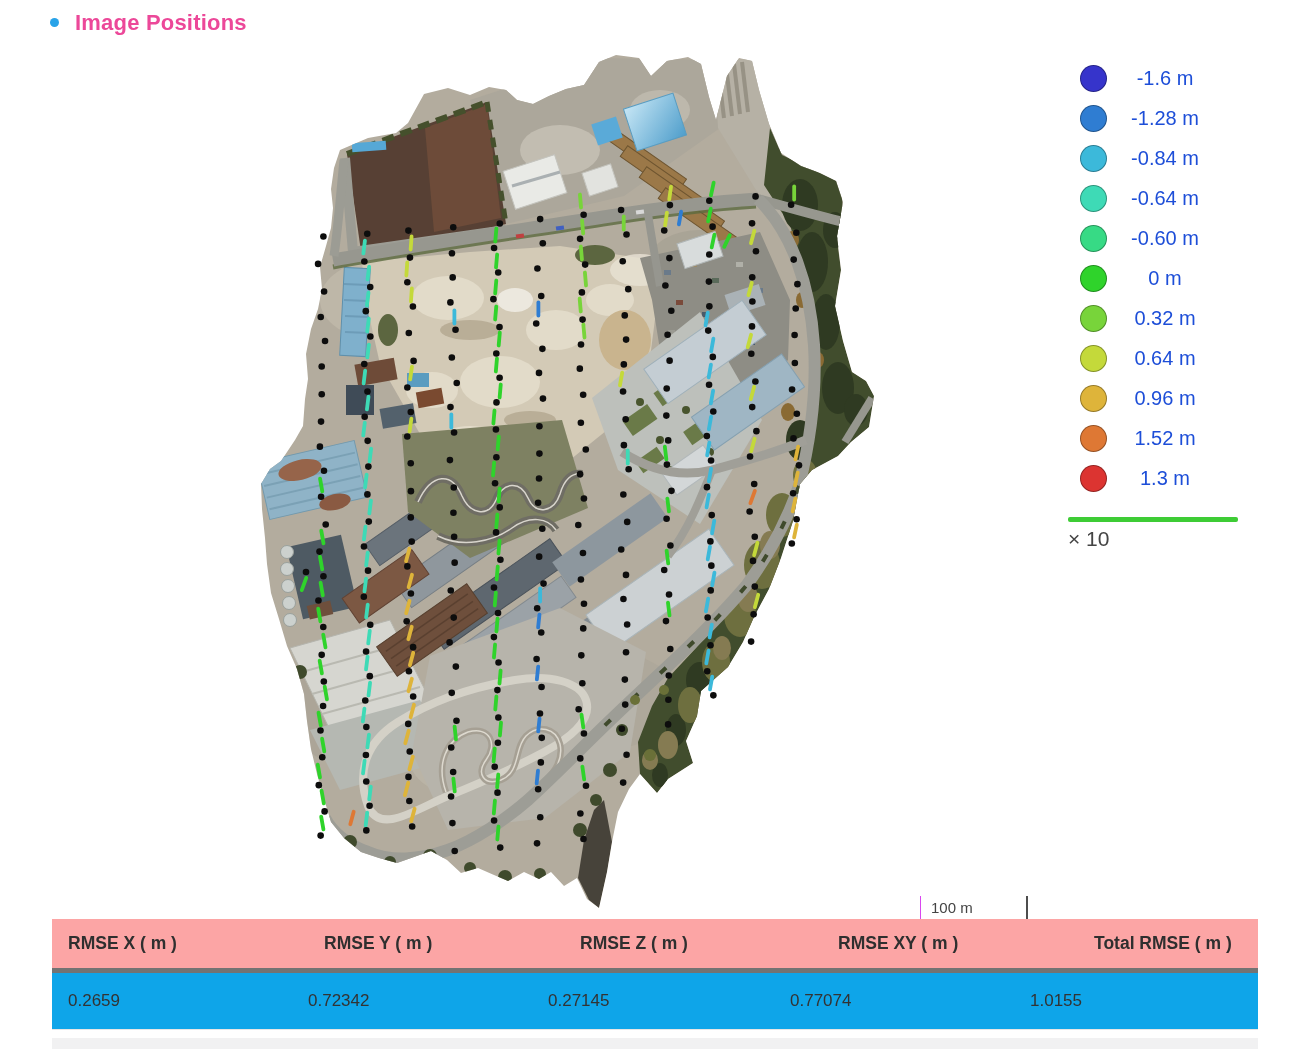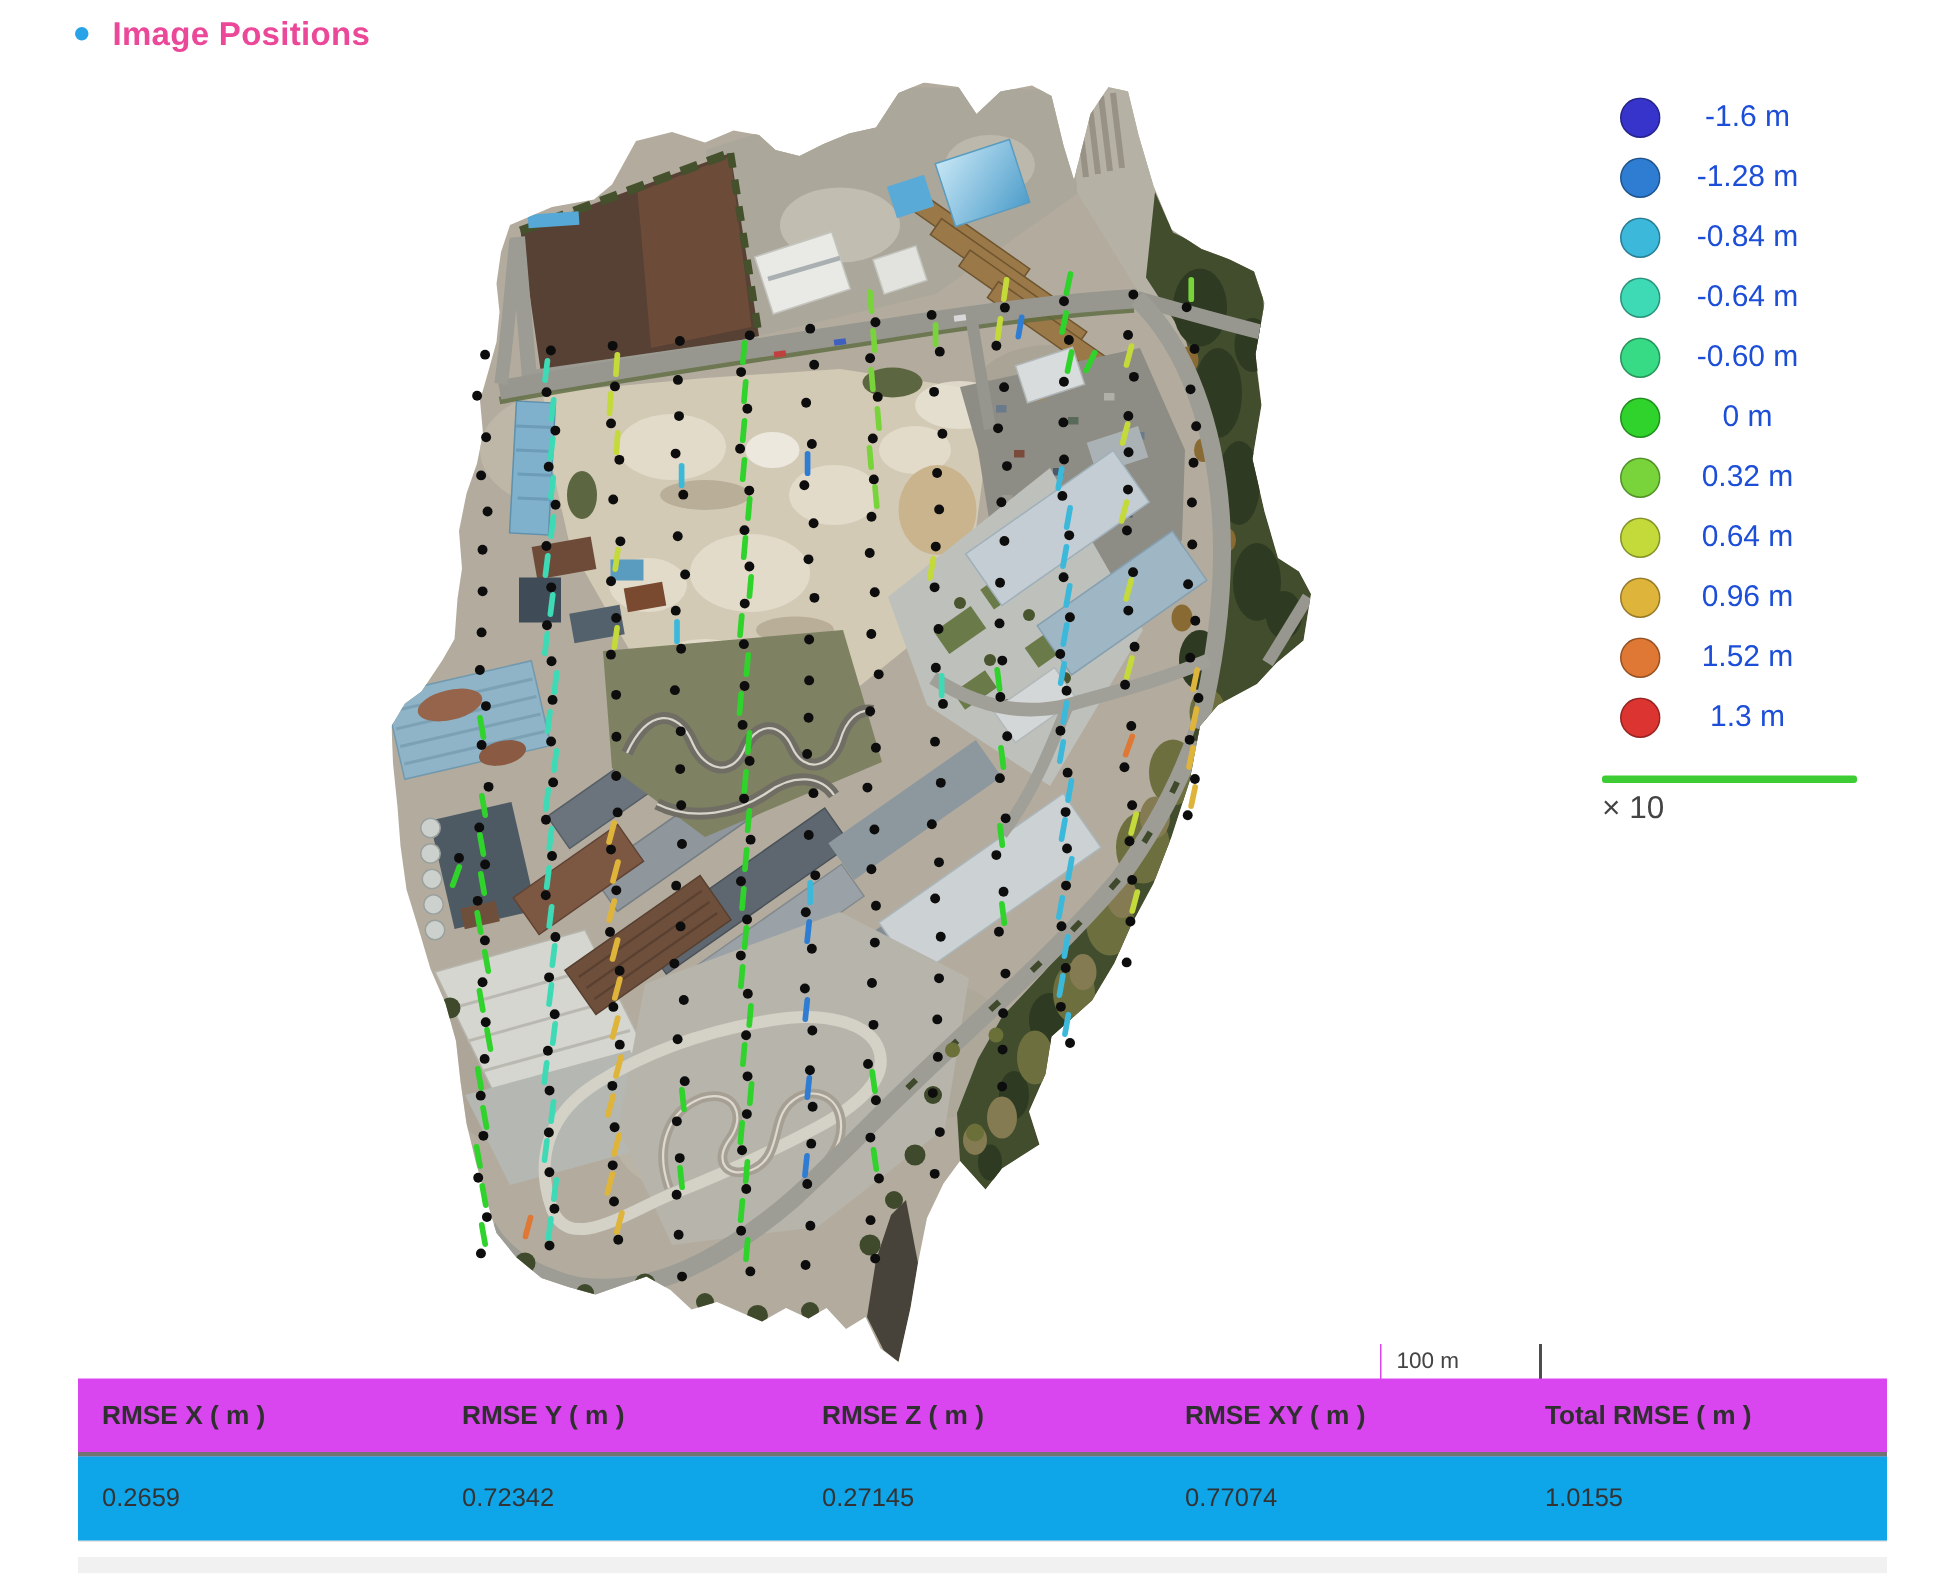--- a/index.html
+++ b/index.html
@@ -21,21 +21,21 @@
   #legend-multiplier{left:1068px;top:527px;width:170px;text-align:left;
                      font-size:21px;color:#444;}
   
   #scale-bar{left:920px;top:868px;width:108px;height:29px;box-sizing:border-box;
              border-left:1px solid #d946ef;border-right:2px solid #4d4d4d;
              border-bottom:2px solid #4d4d4d;margin-top:28px;}
   #scale-bar-label{padding:3px 0 0 10px;font-size:15px;color:#444;}
   
   #rmse-table{left:52px;top:919px;width:1206px;}
   .t-row{display:grid;grid-template-columns:240px 240px 242px 240px 1fr;align-items:center;}
-  #rmse-header{height:49px;background:#d946ef;border-bottom:3px solid #737373;}
+  #rmse-header{height:49px;background:#fca5a5;border-bottom:5px solid #737373;gap:16px;}
   #rmse-values{height:56px;background:#0ea5e9;border-bottom:1px solid #e6e6e6;}
   .t-cell{padding-left:16px;font-size:17.5px;}
   #rmse-header .t-cell{font-weight:700;color:#2f2f2f;}
   #rmse-values .t-cell{font-weight:400;font-size:17px;color:#333;}
   #bottom-strip{left:52px;top:1038px;width:1206px;height:11px;background:#f1f1f2;}
 </style>
 </head>
 <body>
 
 <div class="abs" id="title-bullet" style="background: rgb(41, 163, 232);"></div>

